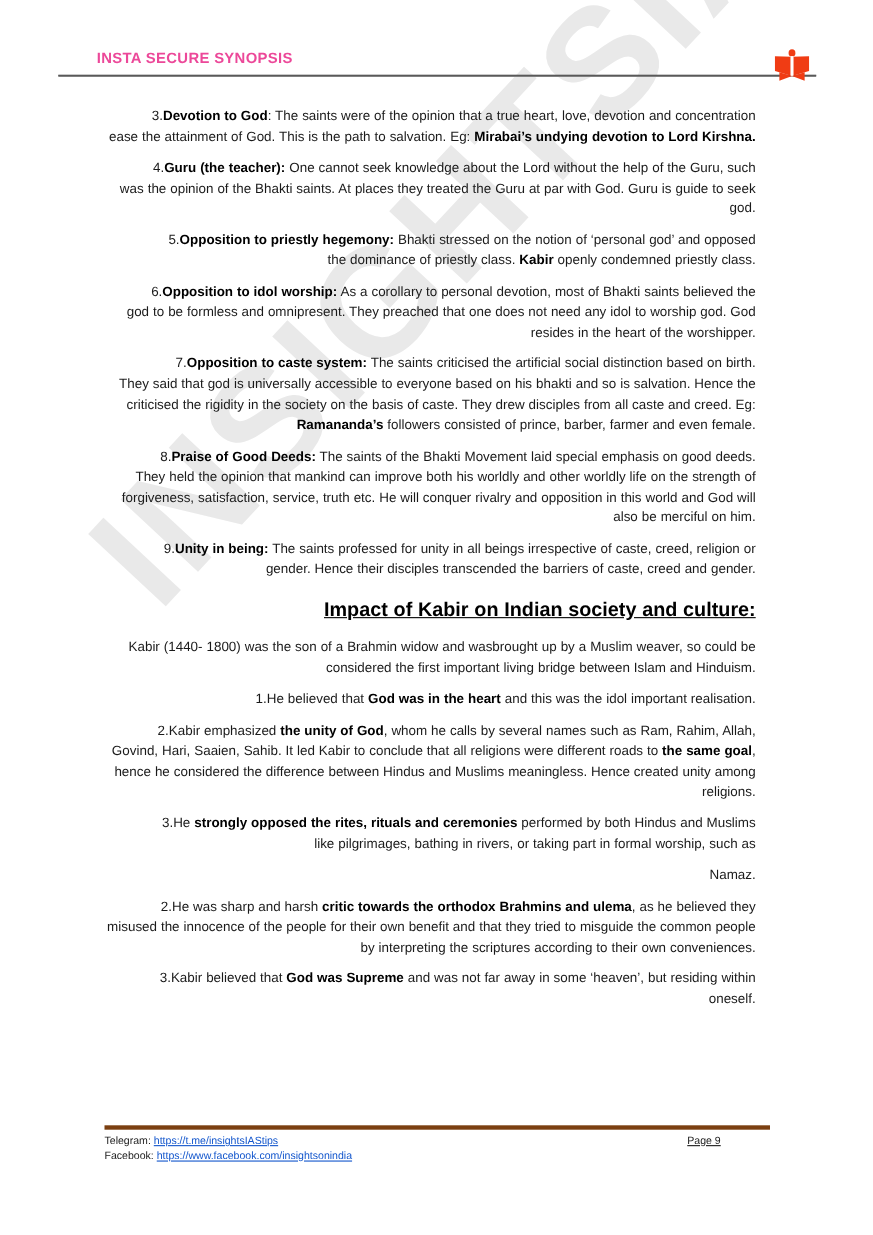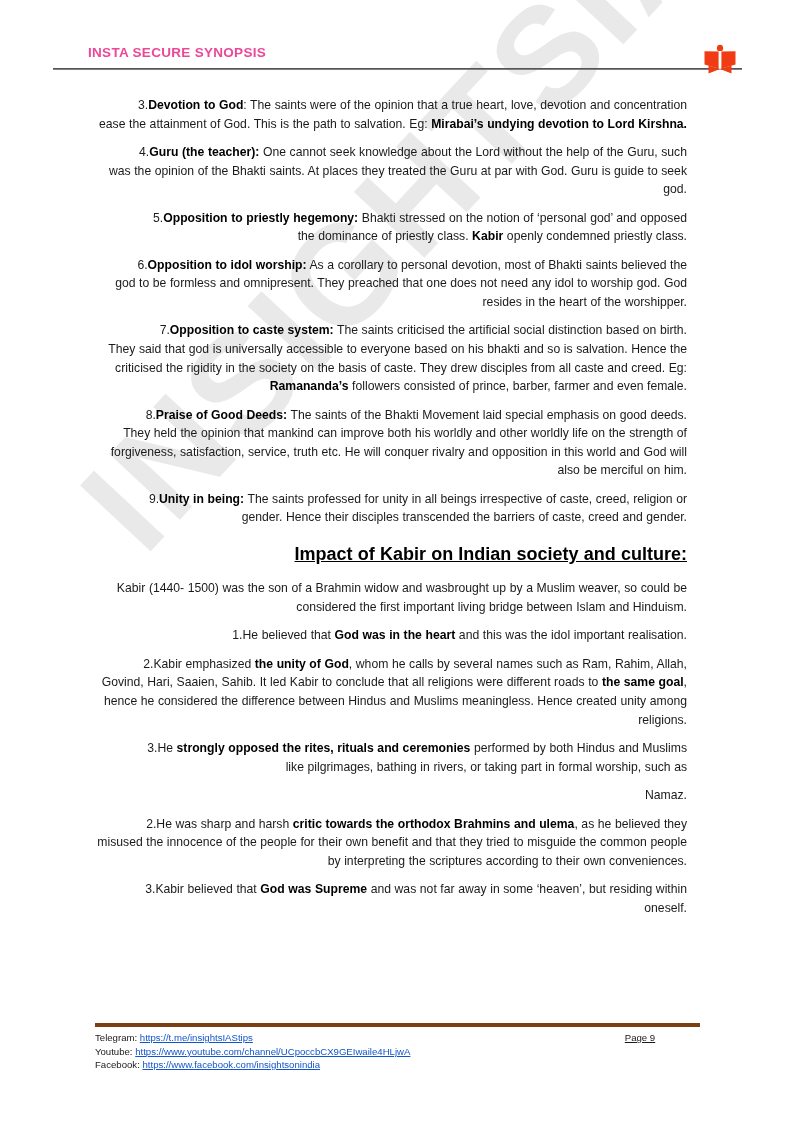--- a/index.html
+++ b/index.html
@@ -205,21 +205,21 @@
     </p>
 
     <p class="para">
       <span class="num">9.</span><b>Unity in being:</b><span> The saints professed for unity in all beings irrespective of caste, creed, religion or gender. Hence their disciples transcended the barriers of caste, creed and gender.</span>
     </p>
 
     <p class="para heading">
       <span class="heading-ul">Impact of Kabir on Indian society and culture:</span>
     </p>
 
-    <p class="para">Kabir (1440- 1500) was the son of a Brahmin widow and wasbrought up by a Muslim weaver, so could be considered the first important living bridge between Islam and Hinduism.</p>
+    <p class="para">Kabir (1440- 1800) was the son of a Brahmin widow and wasbrought up by a Muslim weaver, so could be considered the first important living bridge between Islam and Hinduism.</p>
 
     <p class="para">
       <span class="num">1.</span><span>He believed that </span><b>God was in the heart</b><span> and this was the idol important realisation.</span>
     </p>
 
     <p class="para">
       <span class="num">2.</span><span>Kabir emphasized </span><b>the unity of God</b><span>, whom he calls by several names such as Ram, Rahim, Allah, Govind, Hari, Saaien, Sahib. It led Kabir to conclude that all religions were different roads to </span><b>the same goal</b><span>, hence he considered the difference between Hindus and Muslims meaningless. Hence created unity among religions.</span>
     </p>
 
     <p class="para">
@@ -240,24 +240,20 @@
   </div>
 
   <div class="footer">
     <div class="footer-rule"></div>
     <div class="footer-links">
       <div>
         <span>Telegram:</span>
         <span class="flink">https://t.me/insightsIAStips</span>
       </div>
       <div>
-        <span>Youtube:</span>
-        <span class="flink">https://www.youtube.com/channel/UCpoccbCX9GEIwaile4HLjwA</span>
-      </div>
-      <div>
         <span>Facebook:</span>
         <span class="flink">https://www.facebook.com/insightsonindia</span>
       </div>
     </div>
     <div class="page-num">Page 9</div>
   </div>
 
 </div>
 
 </body></html>

